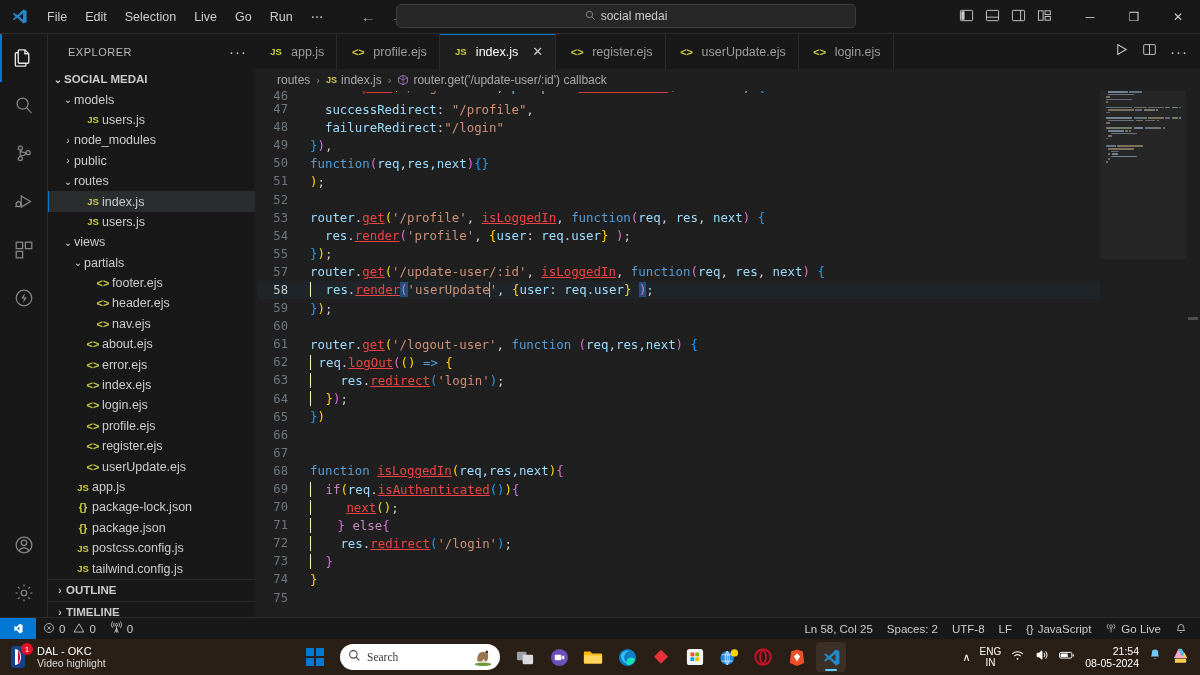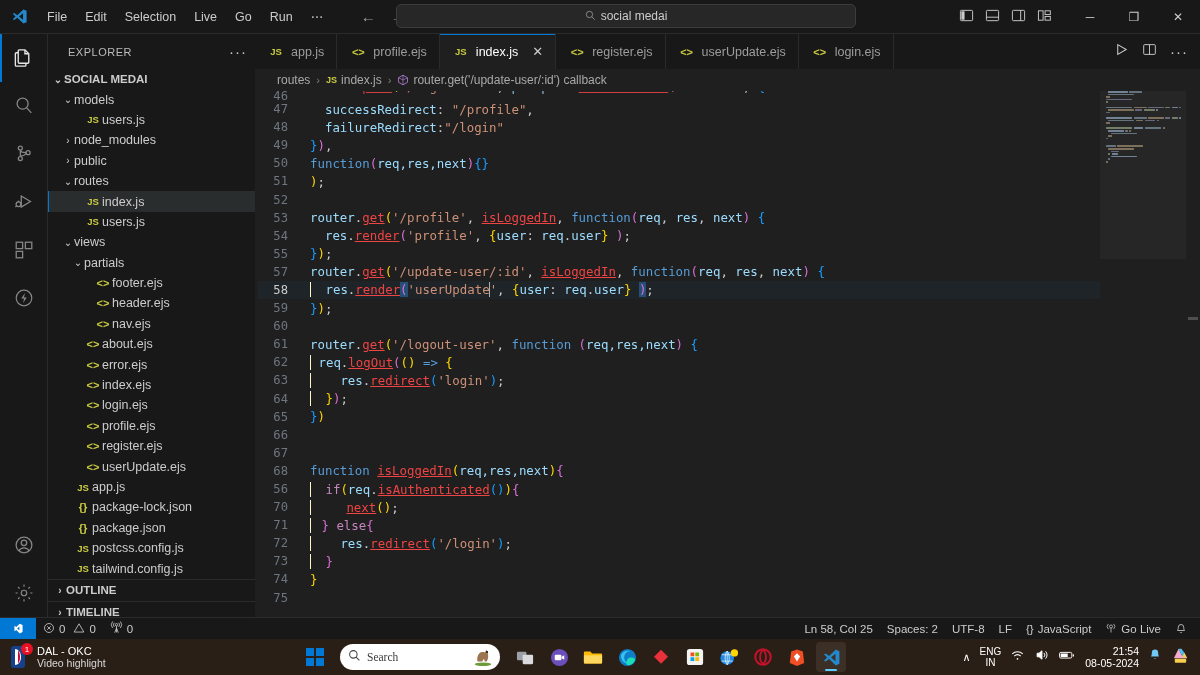--- a/index.html
+++ b/index.html
@@ -628,30 +628,30 @@
       </div>
       <div class="line">
         <span class="ln">67</span>
         <span class="code"></span>
       </div>
       <div class="line">
         <span class="ln">68</span>
         <span class="code"><span class="t-func">function</span><span class="t-pl"> </span><span class="t-fn">isLoggedIn</span><span class="t-p1">(</span><span class="t-var">req,res,next</span><span class="t-p1">)</span><span class="t-p2">{</span></span>
       </div>
       <div class="line">
-        <span class="ln">56</span>
+        <span class="ln">69</span>
         <span class="code ind" style="padding-left:7px;"> <span class="t-key">if</span><span class="t-p1">(</span><span class="t-var">req</span><span class="t-pl">.</span><span class="t-fn">isAuthenticated</span><span class="t-p3">()</span><span class="t-p1">)</span><span class="t-p2">{</span></span>
       </div>
       <div class="line">
         <span class="ln">70</span>
         <span class="code ind" style="padding-left:13px;">   <span class="t-fn">next</span><span class="t-p1">()</span><span class="t-pl">;</span></span>
       </div>
       <div class="line">
         <span class="ln">71</span>
-        <span class="code ind" style="padding-left:3px;"> <span class="t-p2">}</span><span class="t-pl"> </span><span class="t-key">else</span><span class="t-p2">{</span></span>
+        <span class="code ind" style="padding-left:19px;"> <span class="t-p2">}</span><span class="t-pl"> </span><span class="t-key">else</span><span class="t-p2">{</span></span>
       </div>
       <div class="line">
         <span class="ln">72</span>
         <span class="code ind" style="padding-left:7px;">   <span class="t-var">res</span><span class="t-pl">.</span><span class="t-fn">redirect</span><span class="t-p3">(</span><span class="t-str">'/login'</span><span class="t-p3">)</span><span class="t-pl">;</span></span>
       </div>
       <div class="line">
         <span class="ln">73</span>
         <span class="code ind" style="padding-left:7px;"> <span class="t-p2">}</span></span>
       </div>
       <div class="line">

